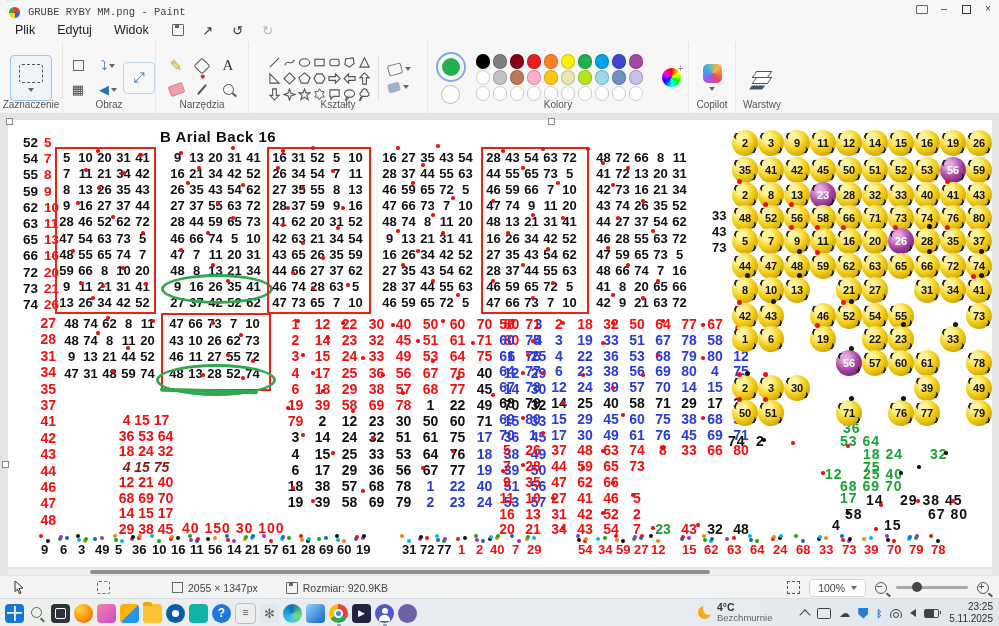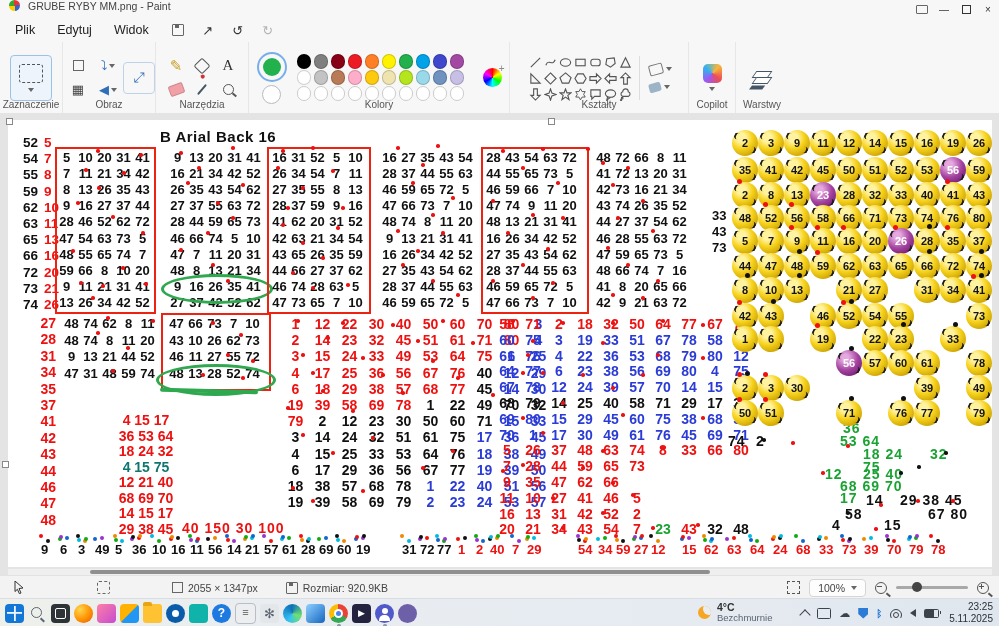--- a/index.html
+++ b/index.html
@@ -1,18 +1,18 @@
 <!DOCTYPE html>
 <html><head>
 <meta charset="utf-8">
 <style>
   html,body{margin:0;padding:0;background:#ccc;font-family:"Liberation Sans",sans-serif;}
   #app{position:relative;width:999px;height:626px;background:#f7f7f7;overflow:hidden;}
   
-  #titlebar{position:absolute;left:0;top:0;width:100%;height:18px;background:#f7f7f7;display:flex;align-items:flex-start;}
+  #titlebar{position:absolute;left:0;top:0;width:100%;height:18px;background:#f7f7f7;display:flex;align-items:flex-end;font-family:Liberation Mono, monospace;}
   #app-logo{width:11px;height:11px;margin-left:9px;border-radius:50%;background:conic-gradient(#e33 0 25%,#36c 0 50%,#fc0 0 75%,#3a3 0);}
   #win-title{font-size:10.5px;color:#444;margin-left:8px;}
   #win-controls{position:absolute;right:0;top:0;height:18px;display:flex;align-items:center;}
   .wc{width:22px;height:18px;display:flex;align-items:center;justify-content:center;font-size:10px;color:#333;}
   .wc-box{width:7px;height:7px;border:1px solid #333;}
   .wc-mon{width:10px;height:7px;border:1px solid #666;border-radius:1px;}
   
   #menubar{position:absolute;left:0;top:18px;width:100%;height:24px;background:#f7f7f7;display:flex;align-items:center;}
   .menu-item{font-size:12.5px;color:#222;padding:3px 11px;border-radius:4px;}
   .mtool{width:24px;height:18px;margin-left:6px;display:flex;align-items:center;justify-content:center;color:#333;font-size:13px;}
@@ -224,64 +224,20 @@
           <div class="icbtn">
               <span class="pick"></span>
             </div>
           <div class="icbtn">
               <span class="magn"></span>
             </div>
         </div>
       </div>
       <div class="rlabel">Narzędzia</div>
     </div>
-    <div class="rsec" style="width:260px;">
-      <div class="rbody" style="gap:9px;">
-        <div style="display:flex;flex-direction:column;align-items:center;">
-          <div id="col1ring">
-              <div id="col1" style="background: rgb(34, 177, 76);"></div>
-            </div>
-          <div id="col2"></div>
-        </div>
-        <div id="palette-grid">
-            <span class="sw" style="background: rgb(0, 0, 0);"></span>
-            <span class="sw" style="background: rgb(127, 127, 127);"></span>
-            <span class="sw" style="background: rgb(136, 0, 21);"></span>
-            <span class="sw" style="background: rgb(237, 28, 36);"></span>
-            <span class="sw" style="background: rgb(255, 127, 39);"></span>
-            <span class="sw" style="background: rgb(255, 242, 0);"></span>
-            <span class="sw" style="background: rgb(34, 177, 76);"></span>
-            <span class="sw" style="background: rgb(0, 162, 232);"></span>
-            <span class="sw" style="background: rgb(63, 72, 204);"></span>
-            <span class="sw" style="background: rgb(163, 73, 164);"></span>
-            <span class="sw" style="background: rgb(255, 255, 255);"></span>
-            <span class="sw" style="background: rgb(195, 195, 195);"></span>
-            <span class="sw" style="background: rgb(185, 122, 87);"></span>
-            <span class="sw" style="background: rgb(255, 174, 201);"></span>
-            <span class="sw" style="background: rgb(255, 201, 14);"></span>
-            <span class="sw" style="background: rgb(239, 228, 176);"></span>
-            <span class="sw" style="background: rgb(181, 230, 29);"></span>
-            <span class="sw" style="background: rgb(153, 217, 234);"></span>
-            <span class="sw" style="background: rgb(112, 146, 190);"></span>
-            <span class="sw" style="background: rgb(200, 191, 231);"></span>
-            <span class="sw empty"></span>
-            <span class="sw empty"></span>
-            <span class="sw empty"></span>
-            <span class="sw empty"></span>
-            <span class="sw empty"></span>
-            <span class="sw empty"></span>
-            <span class="sw empty"></span>
-            <span class="sw empty"></span>
-            <span class="sw empty"></span>
-            <span class="sw empty"></span>
-          </div>
-        <div id="colwheel"></div>
-      </div>
-      <div class="rlabel">Kolory</div>
-    </div>
     <div class="rsec" style="width:178px;">
       <div class="rbody">
         <div id="shape-grid">
             <span class="shp">
               <svg width="13" height="13" viewBox="0 0 14 14">
                 <path d="M2 12L12 2"></path>
               </svg>
             </span>
             <span class="shp">
               <svg width="13" height="13" viewBox="0 0 14 14">
@@ -394,20 +350,64 @@
               <span class="chev"></span>
             </div>
           <div class="sdrop">
               <span class="filld"></span>
               <span class="chev"></span>
             </div>
         </div>
       </div>
       <div class="rlabel">Kształty</div>
     </div>
+    <div class="rsec" style="width:260px;">
+      <div class="rbody" style="gap:9px;">
+        <div style="display:flex;flex-direction:column;align-items:center;">
+          <div id="col1ring">
+              <div id="col1" style="background: rgb(34, 177, 76);"></div>
+            </div>
+          <div id="col2"></div>
+        </div>
+        <div id="palette-grid">
+            <span class="sw" style="background: rgb(0, 0, 0);"></span>
+            <span class="sw" style="background: rgb(127, 127, 127);"></span>
+            <span class="sw" style="background: rgb(136, 0, 21);"></span>
+            <span class="sw" style="background: rgb(237, 28, 36);"></span>
+            <span class="sw" style="background: rgb(255, 127, 39);"></span>
+            <span class="sw" style="background: rgb(255, 242, 0);"></span>
+            <span class="sw" style="background: rgb(34, 177, 76);"></span>
+            <span class="sw" style="background: rgb(0, 162, 232);"></span>
+            <span class="sw" style="background: rgb(63, 72, 204);"></span>
+            <span class="sw" style="background: rgb(163, 73, 164);"></span>
+            <span class="sw" style="background: rgb(255, 255, 255);"></span>
+            <span class="sw" style="background: rgb(195, 195, 195);"></span>
+            <span class="sw" style="background: rgb(185, 122, 87);"></span>
+            <span class="sw" style="background: rgb(255, 174, 201);"></span>
+            <span class="sw" style="background: rgb(255, 201, 14);"></span>
+            <span class="sw" style="background: rgb(239, 228, 176);"></span>
+            <span class="sw" style="background: rgb(181, 230, 29);"></span>
+            <span class="sw" style="background: rgb(153, 217, 234);"></span>
+            <span class="sw" style="background: rgb(112, 146, 190);"></span>
+            <span class="sw" style="background: rgb(200, 191, 231);"></span>
+            <span class="sw empty"></span>
+            <span class="sw empty"></span>
+            <span class="sw empty"></span>
+            <span class="sw empty"></span>
+            <span class="sw empty"></span>
+            <span class="sw empty"></span>
+            <span class="sw empty"></span>
+            <span class="sw empty"></span>
+            <span class="sw empty"></span>
+            <span class="sw empty"></span>
+          </div>
+        <div id="colwheel"></div>
+      </div>
+      <div class="rlabel">Kolory</div>
+    </div>
     <div class="rsec" style="width:46px;">
       <div class="rbody" style="flex-direction:column;gap:4px;">
         <div class="copilot-ic"></div>
         <div class="chev"></div>
       </div>
       <div class="rlabel">Copilot</div>
     </div>
     <div class="rsec" style="width:52px;border-right:none;">
       <div class="rbody">
           <div class="layers-ic"></div>
@@ -933,21 +933,21 @@
           <span class="ncell">13</span>
           <span class="ncell">28</span>
           <span class="ncell">52</span>
           <span class="ncell">74</span>
         </div>
         <div class="greenoval" style="left: 148px; top: 244px; width: 114px; height: 26px;"></div>
         <div class="greenline" style="left: 152px; top: 269px; width: 98px; height: 4px; transform: rotate(1.5deg);"></div>
         <div class="ctxt" style="left: 102px; top: 292px; color: rgb(238, 17, 17); font-size: 14px; width: 72px; text-align: center;">4 15 17</div>
         <div class="ctxt" style="left: 102px; top: 307.5px; color: rgb(238, 17, 17); font-size: 14px; width: 72px; text-align: center;">36 53 64</div>
         <div class="ctxt" style="left: 102px; top: 323px; color: rgb(238, 17, 17); font-size: 14px; width: 72px; text-align: center;">18 24 32</div>
-        <div class="ctxt" style="left: 102px; top: 338.5px; color: #0f766e; font-size: 14px; width: 72px; text-align: center;">4 15 75</div>
+        <div class="ctxt" style="left: 102px; top: 338.5px; color: #7f1d1d; font-size: 14px; width: 72px; text-align: center; font-style: italic;">4 15 75</div>
         <div class="ctxt" style="left: 102px; top: 354px; color: rgb(238, 17, 17); font-size: 14px; width: 72px; text-align: center;">12 21 40</div>
         <div class="ctxt" style="left: 102px; top: 369.5px; color: rgb(238, 17, 17); font-size: 14px; width: 72px; text-align: center;">68 69 70</div>
         <div class="ctxt" style="left: 102px; top: 385px; color: rgb(238, 17, 17); font-size: 14px; width: 72px; text-align: center;">14 15 17</div>
         <div class="ctxt" style="left: 102px; top: 400.5px; color: rgb(238, 17, 17); font-size: 14px; width: 72px; text-align: center;">29 38 45</div>
         <div class="ctxt" style="left: 174px; top: 400px; color: rgb(238, 17, 17); font-size: 14px; letter-spacing: 1px;">40 150 30 100</div>
         <div class="nrow" style="left: 274px; top: 196px;">
           <span class="ncell" style="width: 27px; font-size: 14px; color: rgb(238, 17, 17);">1</span>
           <span class="ncell" style="width: 27px; font-size: 14px; color: rgb(238, 17, 17);">12</span>
           <span class="ncell" style="width: 27px; font-size: 14px; color: rgb(238, 17, 17);">22</span>
           <span class="ncell" style="width: 27px; font-size: 14px; color: rgb(238, 17, 17);">30</span>

